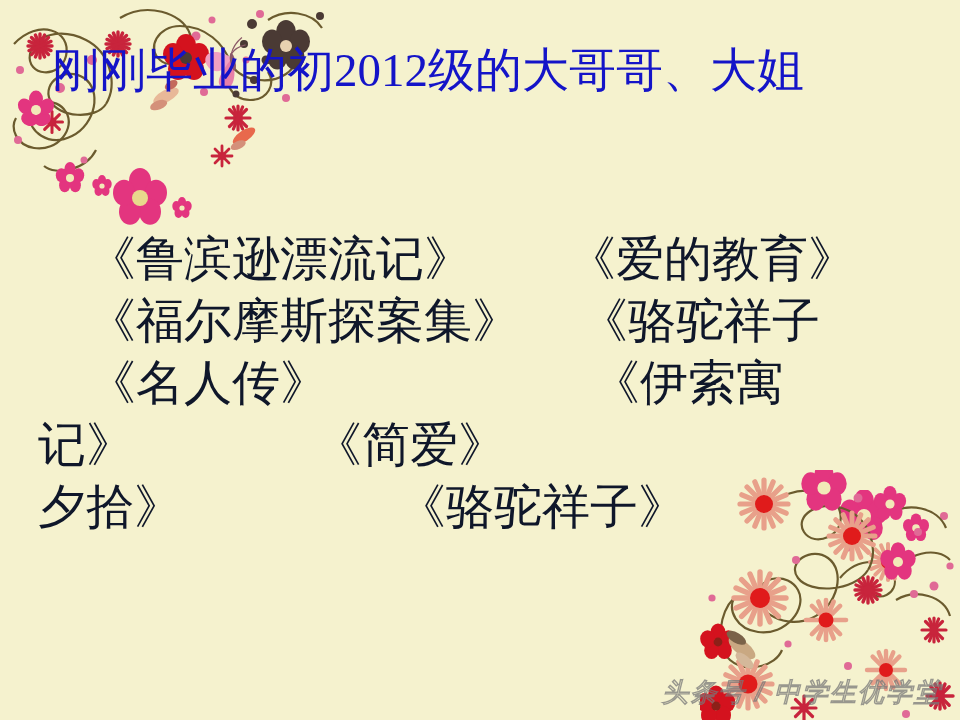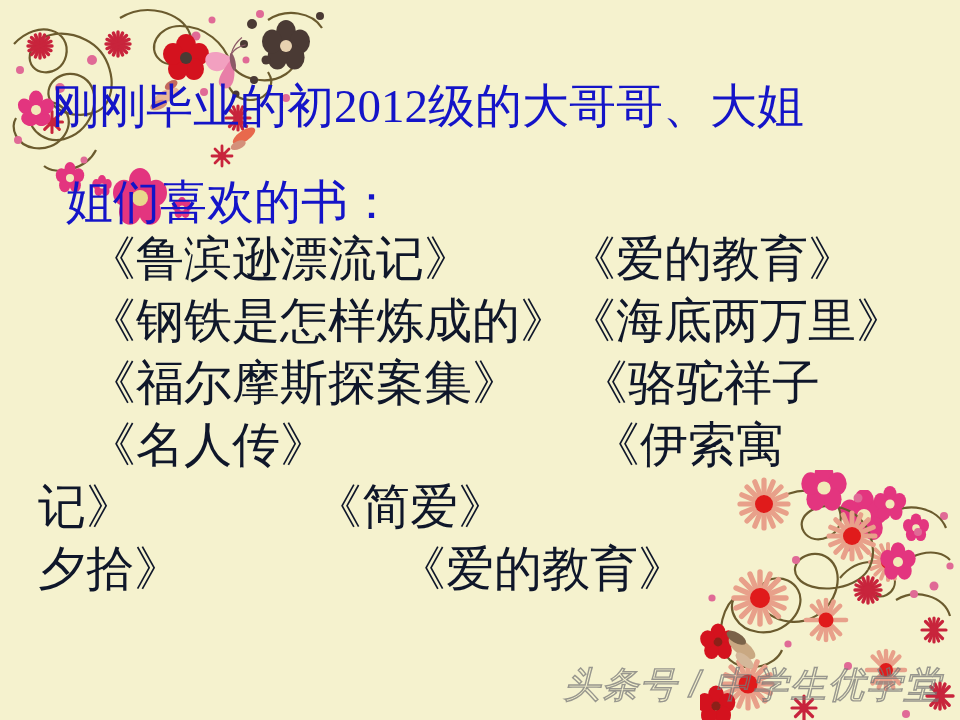--- a/index.html
+++ b/index.html
@@ -42,21 +42,20 @@
     width: 880px;
     z-index: 5;
   }
   .title-line {
     color: #1414C8;
     font-size: 47px;
     line-height: 60px;
     letter-spacing: 0px;
     white-space: nowrap;
     font-family: "Liberation Serif", "DejaVu Serif", serif;
-    margin-top: 36px;
   }
   .title-line.second {
     padding-left: 14px;
   }
 
   
   #book-list {
     position: absolute;
     left: 38px;
     top: 228px;
@@ -73,21 +72,21 @@
   .book-line.indent {
     padding-left: 26px;
   }
 
   
   #watermark {
     position: absolute;
     right: 18px;
     bottom: 10px;
     z-index: 9;
-    font-size: 36px;
+    font-size: 26px;
     font-style: italic;
     letter-spacing: 2px;
     color: rgba(255, 255, 255, 0.0);
     -webkit-text-stroke: 1.4px rgba(120, 120, 120, 0.75);
     font-family: "Liberation Sans", "DejaVu Sans", sans-serif;
     white-space: nowrap;
   }
 </style>
 </head>
 <body>
@@ -531,27 +530,25 @@
       <circle cx="148" cy="196" r="4"></circle>
       <circle cx="88" cy="174" r="3.6"></circle>
       <circle cx="250" cy="96" r="3.6"></circle>
       <circle cx="12" cy="128" r="3.6"></circle>
       <circle cx="206" cy="244" r="4"></circle>
     </g>
   </svg>
 
   <div id="title-block">
     <div class="title-line">刚刚毕业的初2012级的大哥哥、大姐</div>
-    <div class="title-line second">姐们喜欢的书：</div>
   </div>
 
   <div id="book-list">
     <div class="book-line indent">  《鲁滨逊漂流记》        《爱的教育》</div>
-    <div class="book-line indent">  《钢铁是怎样炼成的》《海底两万里》</div>
     <div class="book-line indent">  《福尔摩斯探案集》     《骆驼祥子</div>
     <div class="book-line indent">  《名人传》                      《伊索寓</div>
     <div class="book-line">记》               《简爱》</div>
-    <div class="book-line">夕拾》                  《爱的教育》</div>
+    <div class="book-line">夕拾》                  《骆驼祥子》</div>
   </div>
 
   <div id="watermark">头条号 / 中学生优学堂</div>
 
 </div>
 
 </body></html>

